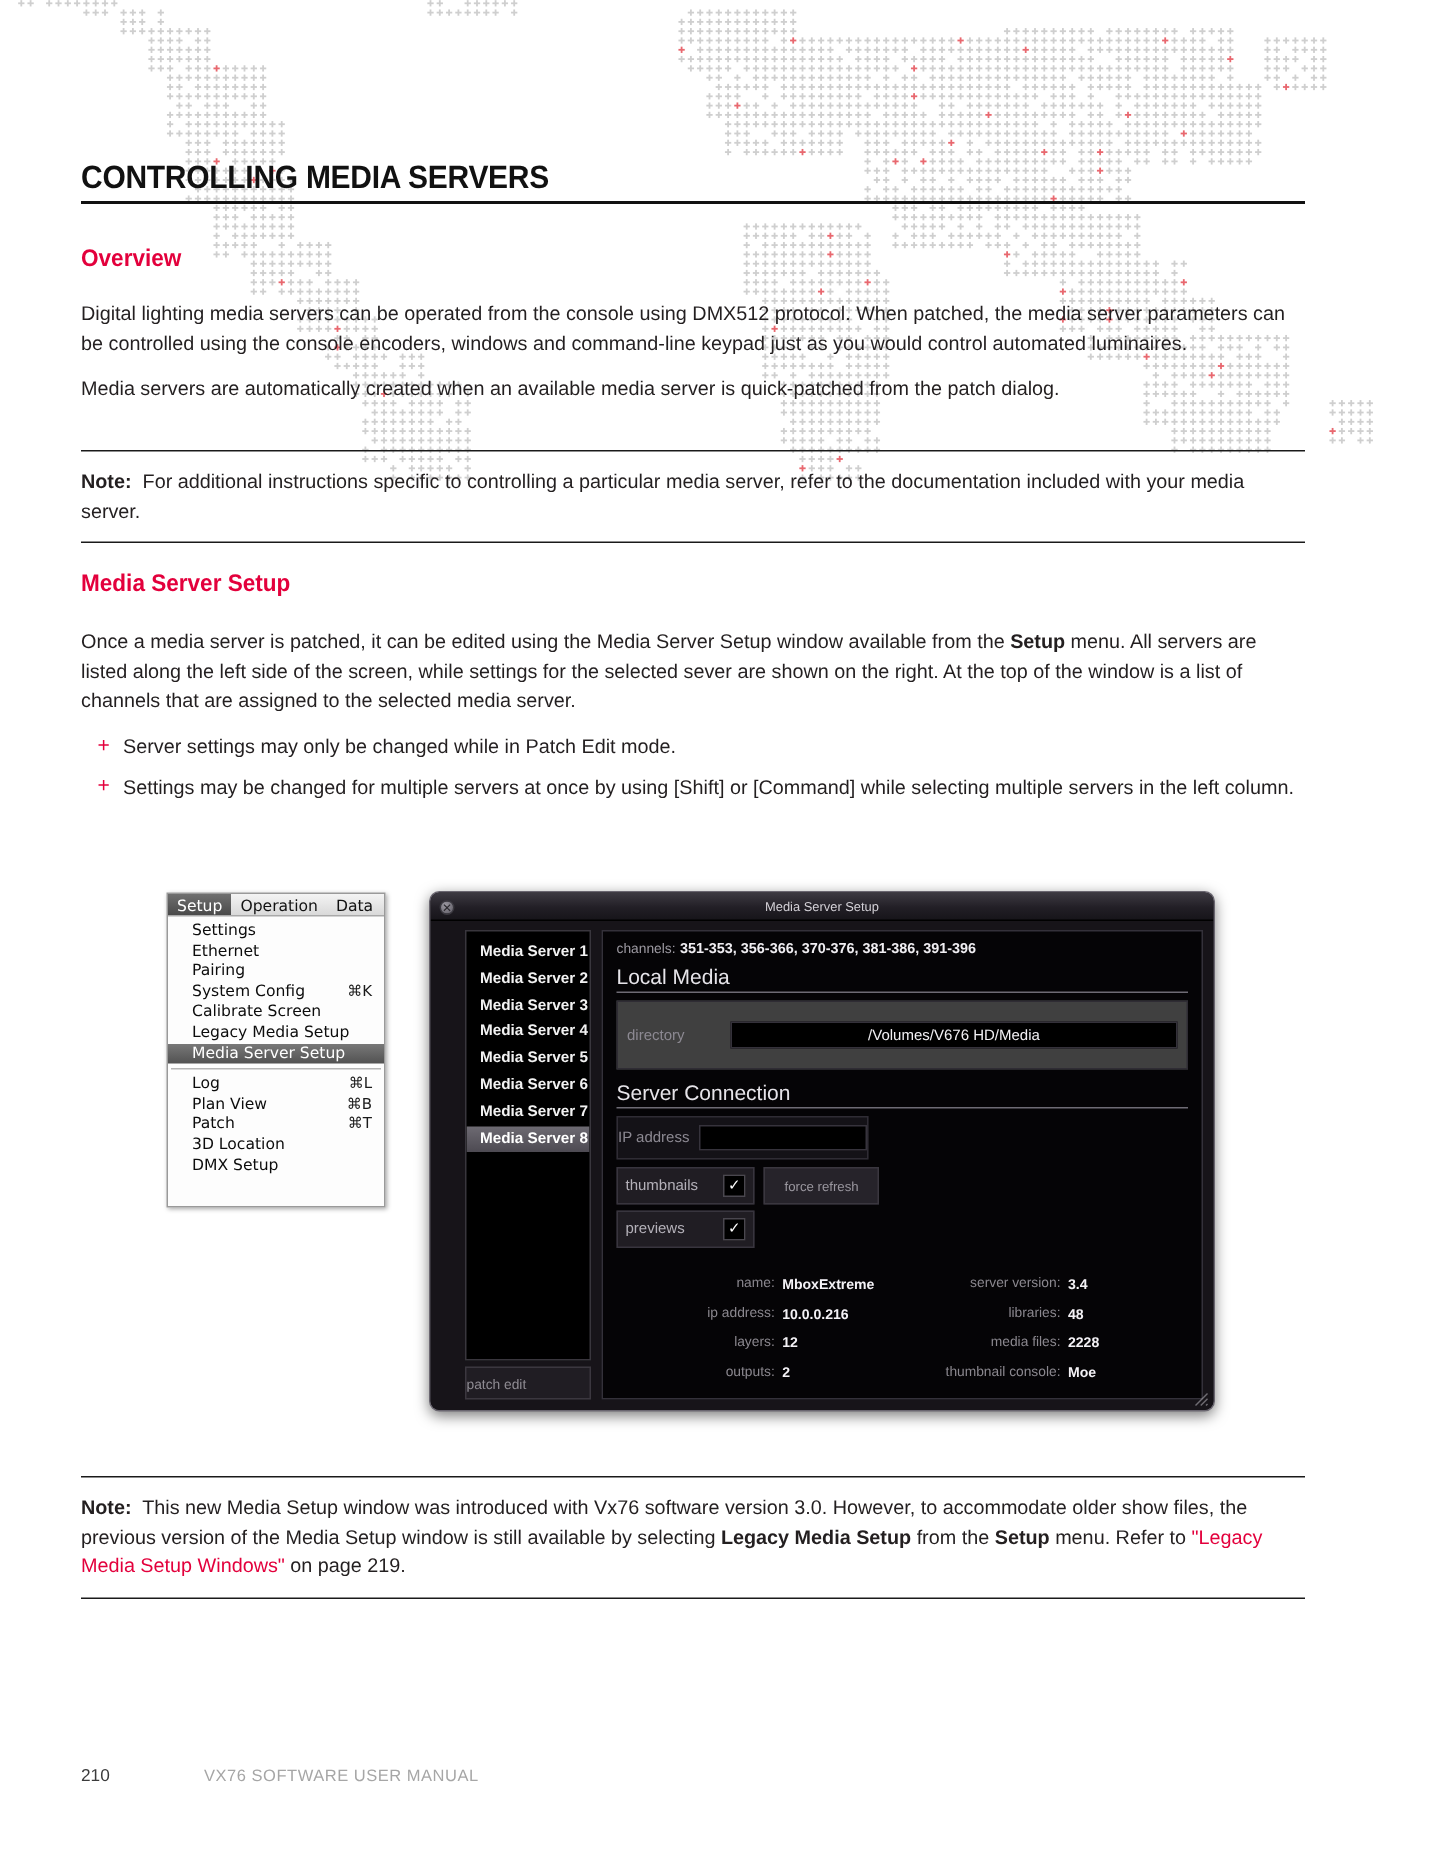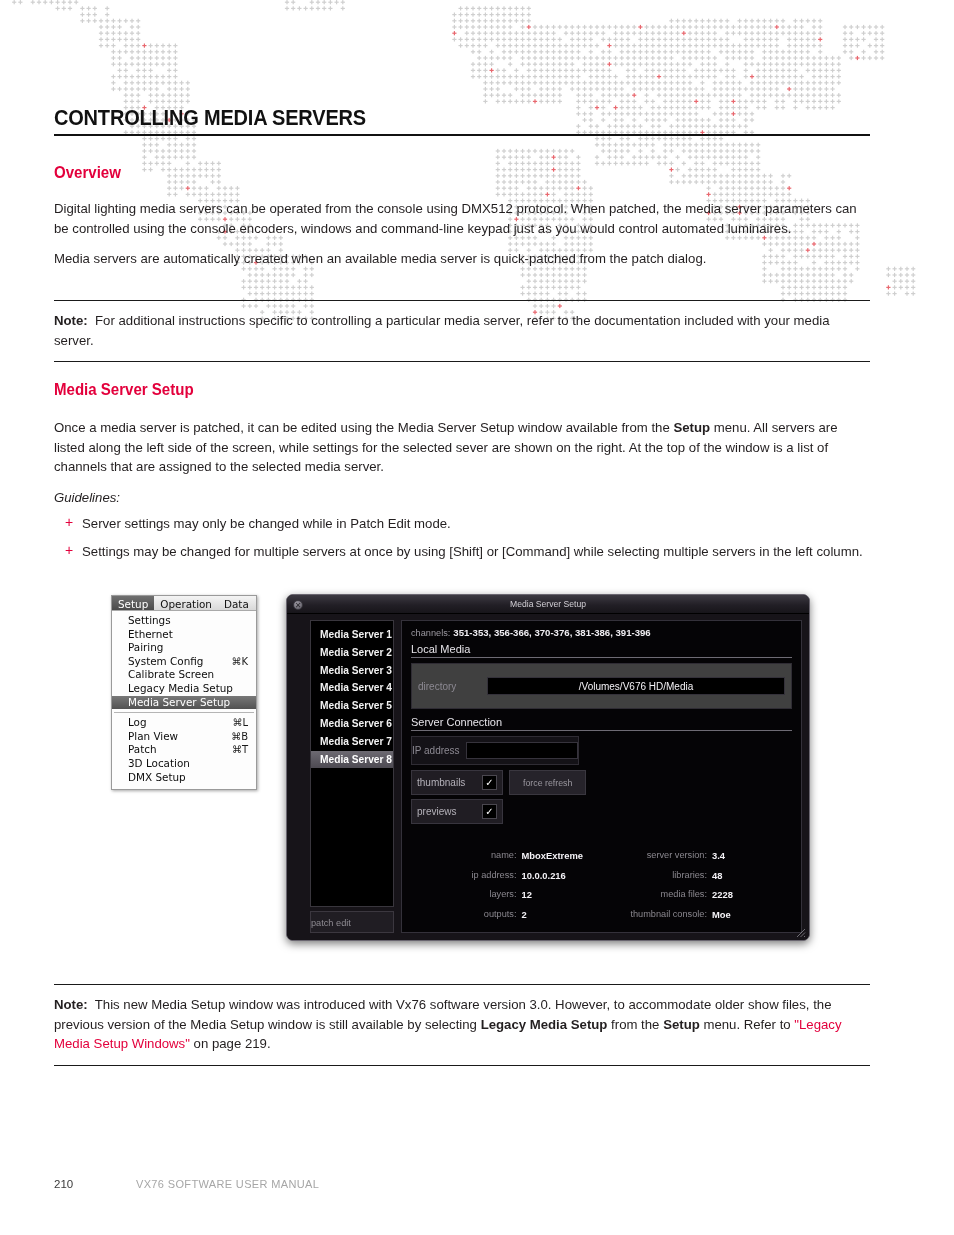--- a/index.html
+++ b/index.html
@@ -143,21 +143,21 @@
     padding: 1px 6px 0 6px;
     font-size: 10.4px;
     line-height: 14px;
     color: #111;
     white-space: nowrap;
   }
   .menubar .mi.active {
     background: linear-gradient(#6f6f6f,#4a4a4a);
     color: #ffffff;
   }
-  .menu-items { padding: 3px 0 5px 0; }
+  .menu-items { padding: 3px 0 20px 0; }
   .menu-row {
     display: flex;
     justify-content: space-between;
     padding: 0 8px 0 16px;
     height: 13.6px;
     line-height: 13.6px;
     white-space: nowrap;
   }
   .menu-row.sel {
     background: linear-gradient(#787878,#525252);
@@ -267,21 +267,21 @@
     margin-bottom: 5px;
     white-space: nowrap;
   }
   .channels-row b {
     color: #f0eef2;
     font-weight: bold;
     font-size: 9.6px;
     margin-left: 3px;
   }
   .grp-label {
-    font-size: 11px;
+    font-size: 14px;
     color: #e6e4e9;
     margin-bottom: 2px;
   }
   .grp-rule {
     height: 1px;
     background: #6e6b74;
     margin-bottom: 5px;
   }
   .field-box {
     background: #404040;
@@ -2656,21 +2656,20 @@
     <div class="note" style="position:absolute;left:0;top:300px;width:816px;">
       <p><span class="lbl">Note:</span>&nbsp; <span>For additional instructions specific to controlling a particular media server, refer to the documentation included with your media server.</span></p>
     </div>
 
     <div style="position:absolute;left:0;top:381px;width:816px;">
       <h2 class="sec">Media Server Setup</h2>
     </div>
 
     <div style="position:absolute;left:0;top:418px;width:812px;">
       <p class="body"><span>Once a media server is patched, it can be edited using the Media Server Setup window available from the </span><b>Setup</b><span> menu. All servers are listed along the left side of the screen, while settings for the selected sever are shown on the right. At the top of the window is a list of channels that are assigned to the selected media server.</span></p>
-      <p class="body italic" style="margin-bottom:7px;">Guidelines:</p>
       <ul class="guide">
         <li><span class="plus">+</span><span>Server settings may only be changed while in Patch Edit mode.</span></li>
         <li><span class="plus">+</span><span>Settings may be changed for multiple servers at once by using [Shift] or [Command] while selecting multiple servers in the left column.</span></li>
       </ul>
     </div>
 
     <div class="figure">
 
       <div class="menu">
         <div class="menubar">

